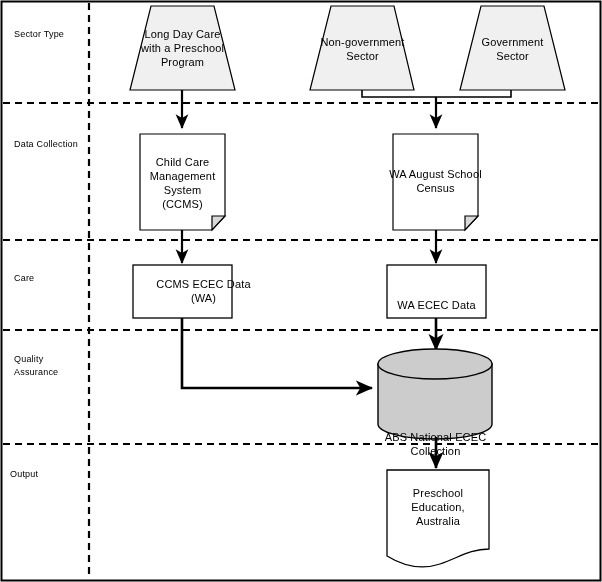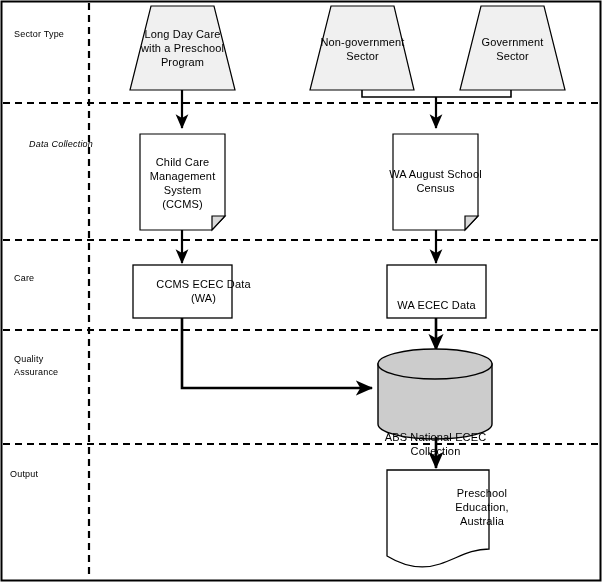--- a/index.html
+++ b/index.html
@@ -103,21 +103,21 @@
 
     <line x1="436" y1="437" x2="436" y2="468" stroke="#000000" stroke-width="2.6" marker-end="url(#arrowhead)"></line>
 
     <path d="M387,470 L489,470 L489,549
              C 470,549 458,558 440,564
              C 422,570 405,567 387,556 Z" fill="#ffffff" stroke="#000000" stroke-width="1.3"></path>
   </svg>
 
   <div class="lane-label" style="left:14px; top:28px;">Sector Type</div>
 
-  <div class="lane-label" style="left:29px; top:138px;font-style:italic;">Data Collection</div>
+  <div class="lane-label" style="left:14px; top:138px;">Data Collection</div>
 
   <div class="lane-label" style="left:14px; top:272px;">Care</div>
 
   <div class="lane-label" style="left:14px; top:353px;">Quality
 Assurance</div>
 
   <div class="lane-label" style="left:10px; top:468px;">Output</div>
 
   <div class="node-label" style="left:126px; top:27px; width:113px;">Long Day Care
 with a Preschool
@@ -138,17 +138,17 @@
 Census</div>
 
   <div class="node-label" style="left:134px; top:277px; width:97px;padding-left:21px;">CCMS ECEC Data
 (WA)</div>
 
   <div class="node-label" style="left:388px; top:284px; width:97px;margin-top:14px;">WA ECEC Data</div>
 
   <div class="node-label" style="left:379px; top:384px; width:113px;margin-top:46px;">ABS National ECEC
 Collection</div>
 
-  <div class="node-label" style="left:387px; top:486px; width:102px;margin-left:44px;">Preschool
+  <div class="node-label" style="left:387px; top:486px; width:102px;">Preschool
 Education,
 Australia</div>
 
 </div>
 
 </body></html>

